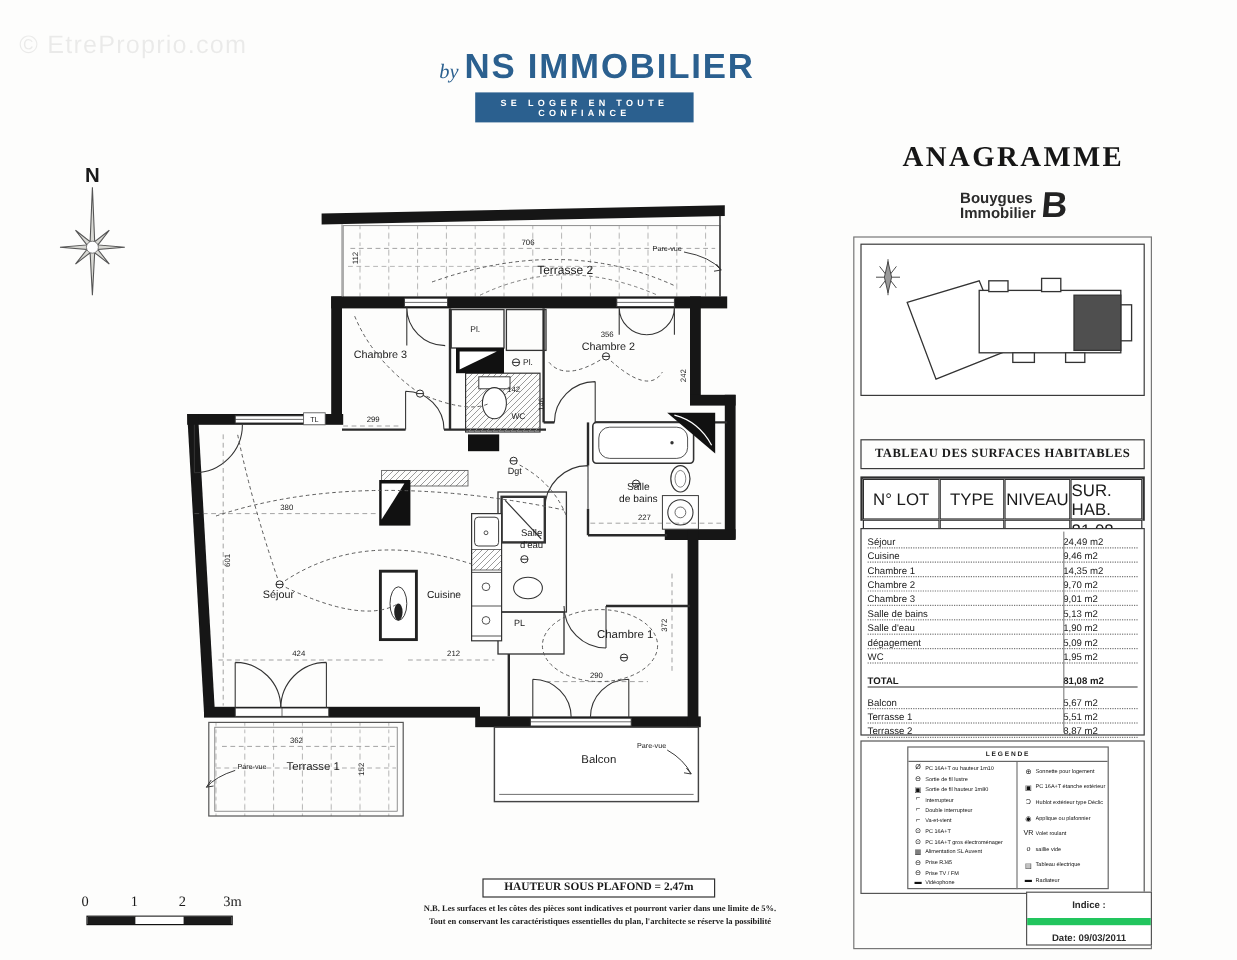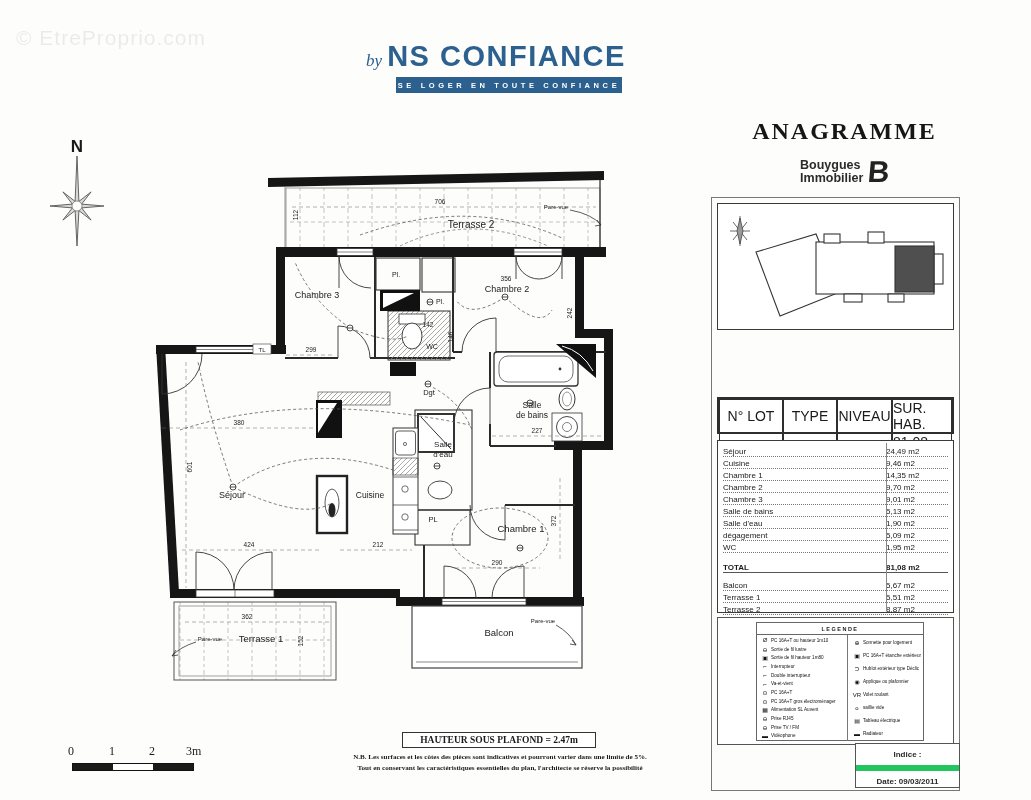--- a/index.html
+++ b/index.html
@@ -8,21 +8,21 @@
         font-family:"Liberation Sans",sans-serif;overflow:hidden;color:#1a1a1a;}
   .abs{position:absolute;box-sizing:border-box;}
   
   #watermark{left:16px;top:26px;font-size:21px;letter-spacing:1px;color:#000;opacity:.07;}
   
   #nslogo{left:366px;top:40px;width:260px;text-align:center;}
   .ns-line{white-space:nowrap;}
   .ns-by{font-family:"Liberation Serif",serif;font-style:italic;font-size:17px;color:#2b608f;margin-right:5px;}
   .ns-name{color:#2b608f;font-weight:bold;font-size:29px;letter-spacing:1.5px;}
   .ns-banner{margin:4px 0 0 30px;background:#2b608f;color:#fff;font-size:7.5px;font-weight:bold;
-             letter-spacing:3.6px;padding:4px 0 3px;width:226px;}
+             letter-spacing:3.6px;padding:4px 0 3px;width:182px;}
   
   #anagramme{left:742px;top:118px;width:205px;text-align:center;font-family:"Liberation Serif",serif;
              font-weight:bold;font-size:24px;letter-spacing:2px;color:#161616;}
   #bouygues{left:770px;top:158px;width:150px;display:flex;align-items:flex-end;justify-content:center;gap:5px;}
   .bi-text{font-size:12.5px;font-weight:bold;line-height:1.05;color:#2b2b2b;text-align:left;}
   .bi-glyph{font-size:30px;font-weight:bold;color:#222;transform:skewX(-5deg);line-height:.9;}
   .pbox{border:1px solid #444;background:#fff;}
   #rp-outer{left:711px;top:197px;width:249px;height:594px;border:1px solid #777;background:transparent;}
   #keyplan{left:717px;top:203px;width:237px;height:127px;border:1.5px solid #3a3a3a;}
   #tabtitle{left:717px;top:366px;width:237px;height:25px;border:1.2px solid #3a3a3a;
@@ -74,21 +74,21 @@
 </style>
 </head>
 <body>
 
 <div id="page">
 
   <div id="watermark" class="abs">© EtreProprio.com</div>
 
   <div id="nslogo" class="abs">
     <div class="ns-line">
-      <span class="ns-by">by</span><span class="ns-name">NS CONFIANCE</span>
+      <span class="ns-by">by</span><span class="ns-name">NS IMMOBILIER</span>
     </div>
     <div class="ns-banner">SE LOGER EN TOUTE CONFIANCE</div>
   </div>
 
   <svg class="abs" style="left:20px;top:134px;" width="116" height="116" viewBox="0 0 116 116">
     <text x="57" y="18" text-anchor="middle" font-family="Liberation Serif, serif" font-weight="bold" font-size="17">N</text>
     <polygon points="57,22 58.9,67.4 71.1,57.9 61.6,70.1 84,72 61.6,73.9 71.1,86.1 58.9,76.6 57,112 55.1,76.6 42.9,86.1 52.4,73.9 30,72 52.4,70.1 42.9,57.9 55.1,67.4" fill="#d9d9d4" stroke="#555" stroke-width="0.9"></polygon>
     <circle cx="57" cy="72" r="5" fill="#fff" stroke="#666" stroke-width="0.7"></circle>
   </svg>
 
@@ -348,20 +348,21 @@
         <rect x="106" y="30" width="16" height="9"></rect>
         <rect x="150" y="28" width="16" height="11"></rect>
         <rect x="126" y="90" width="18" height="8"></rect>
         <rect x="170" y="90" width="16" height="8"></rect>
         <rect x="216" y="50" width="9" height="30"></rect>
         <rect x="177" y="42" width="39" height="46" fill="#4f4f4f"></rect>
       </g>
     </svg>
   </div>
 
+  <div id="tabtitle" class="abs">TABLEAU DES SURFACES HABITABLES</div>
 
   <div id="lottable" class="abs">
     <div>N° LOT</div>
     <div>TYPE</div>
     <div>NIVEAU</div>
     <div>SUR. HAB.</div>
     <div>B402</div>
     <div>4P</div>
     <div>4ème</div>
     <div>81,08 m2</div>

